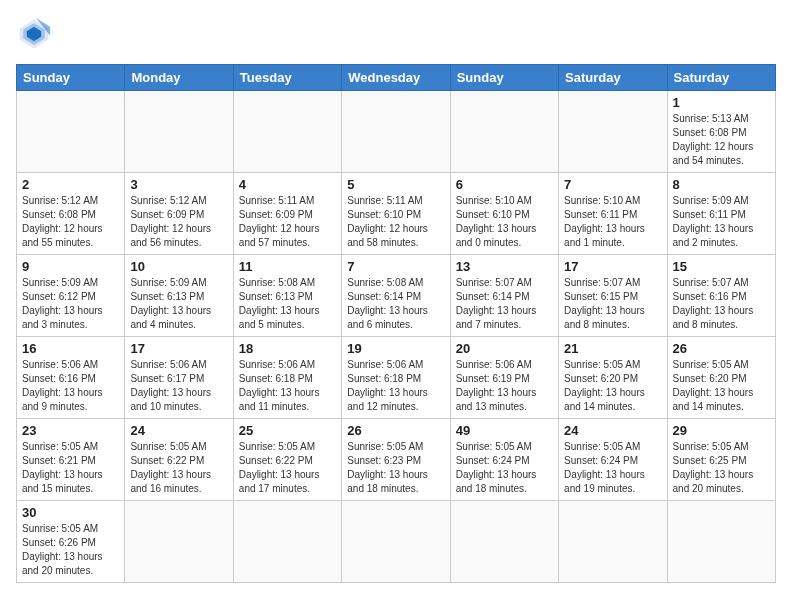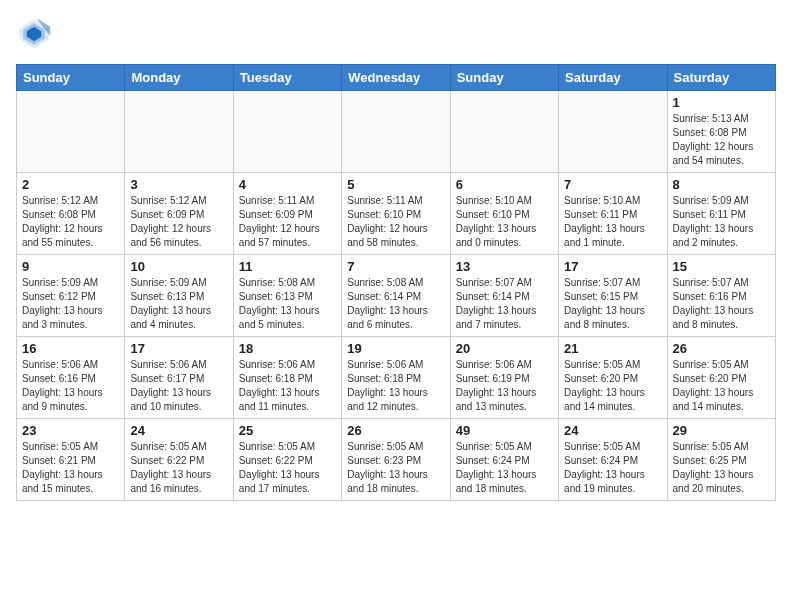--- a/index.html
+++ b/index.html
@@ -299,14 +299,28 @@
 Sunset: 6:24 PM
 Daylight: 13 hours and 19 minutes.</div>
         </td>
         <td>
           <span class="day-num">29</span>
           <div class="day-info" style="white-space: pre-line;">Sunrise: 5:05 AM
 Sunset: 6:25 PM
 Daylight: 13 hours and 20 minutes.</div>
         </td>
       </tr>
+      <tr>
+        <td>
+          <span class="day-num">30</span>
+          <div class="day-info" style="white-space: pre-line;">Sunrise: 5:05 AM
+Sunset: 6:26 PM
+Daylight: 13 hours and 20 minutes.</div>
+        </td>
+        <td class="empty-cell"></td>
+        <td class="empty-cell"></td>
+        <td class="empty-cell"></td>
+        <td class="empty-cell"></td>
+        <td class="empty-cell"></td>
+        <td class="empty-cell"></td>
+      </tr>
     </tbody>
 </table>
 
 </body></html>

